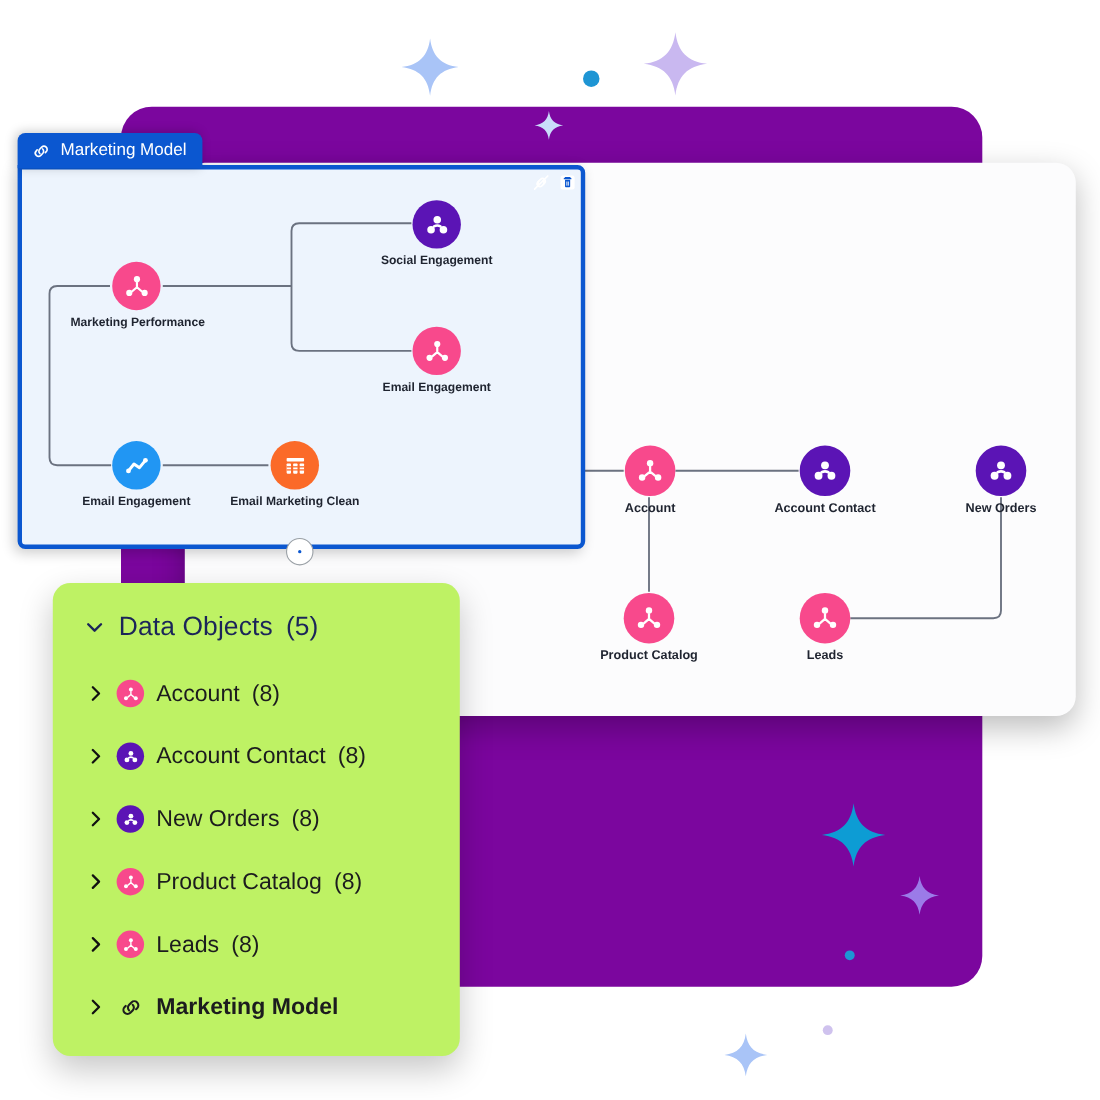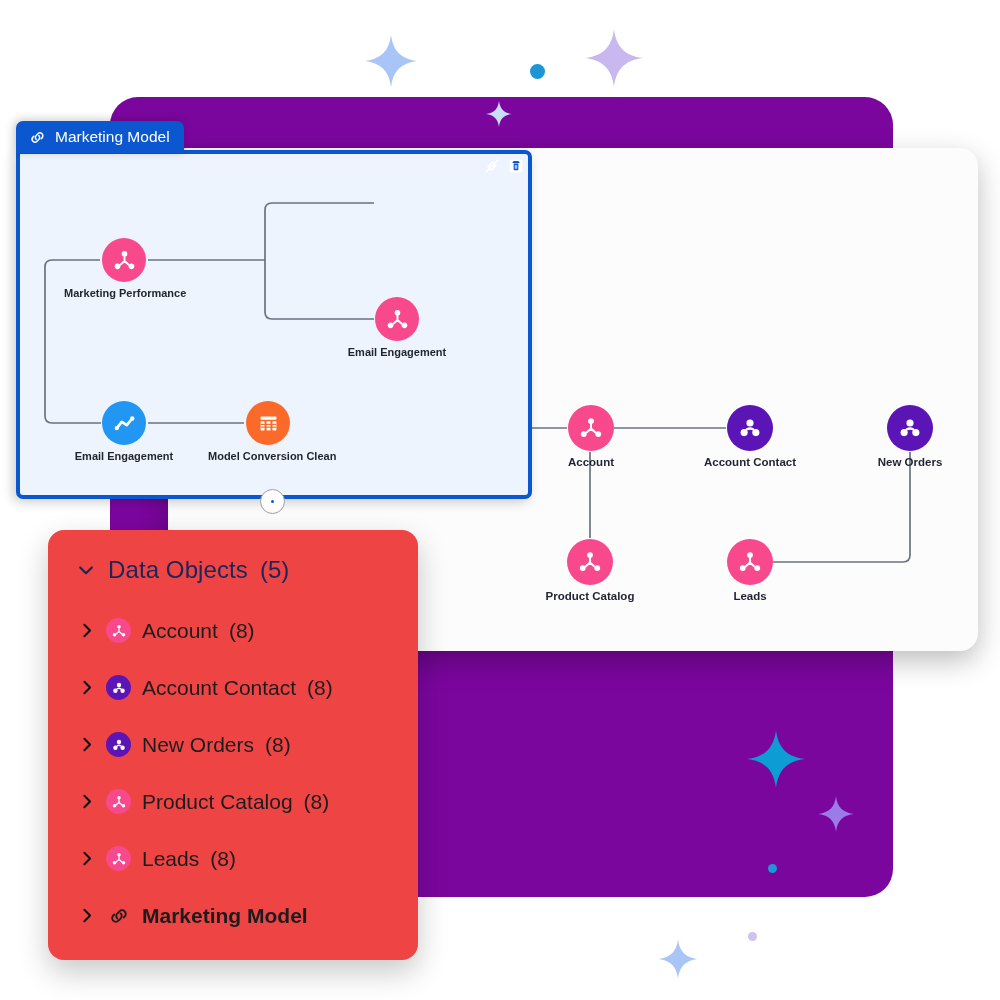--- a/index.html
+++ b/index.html
@@ -102,21 +102,21 @@
     text-align: center;
     white-space: nowrap;
   }
   .node.small .nlabel { font-size: 11px; }
 
   
   #data-objects {
     position: absolute;
     left: 48px; top: 530px;
     width: 370px; height: 430px;
-    background: #ef4444;
+    background: #bef264;
     border-radius: 16px;
     box-shadow: 0 12px 30px rgba(0,0,0,0.22);
     z-index: 12;
     padding: 0;
     box-sizing: border-box;
   }
   #do-header {
     display: flex; align-items: center; gap: 12px;
     padding: 26px 0 0 28px;
     color: #1B2559;
@@ -292,20 +292,31 @@
       <svg width="25" height="25" viewBox="0 0 24 24" fill="#fff">
         <circle cx="12" cy="5.6" r="2.7"></circle>
           <circle cx="5.3" cy="17.6" r="2.7"></circle>
           <circle cx="18.7" cy="17.6" r="2.7"></circle>
         <path d="M11.999 8.6 L11.999 12.6 M12 12.6 L7.9 16.1 M12 12.6 L16.1 16.1" stroke="#fff" stroke-width="1.9" fill="none" stroke-linecap="round"></path>
       </svg>
     </div>
     <div class="nlabel">Marketing Performance</div>
   </div>
 
+  <div class="node small" style="left:337px; top:182px; width:120px;">
+    <div class="bubble sm" style="background:#5B14B5;">
+      <svg width="25" height="25" viewBox="0 0 24 24">
+        <circle cx="12" cy="7.4" r="3.3" fill="#fff"></circle>
+        <circle cx="6.6" cy="16.2" r="3.3" fill="#fff"></circle>
+        <circle cx="17.4" cy="16.2" r="3.3" fill="#fff"></circle>
+        <path d="M9.2 13.2 A6 6 0 0 1 14.8 13.2" stroke="#fff" stroke-width="2.2" fill="none" stroke-linecap="round"></path>
+      </svg>
+    </div>
+    <div class="nlabel">Social Engagement</div>
+  </div>
 
   <div class="node small" style="left:337px; top:297px; width:120px;">
     <div class="bubble sm" style="background:#F8498C;">
       <svg width="25" height="25" viewBox="0 0 24 24" fill="#fff">
         <circle cx="12" cy="5.6" r="2.7"></circle>
           <circle cx="5.3" cy="17.6" r="2.7"></circle>
           <circle cx="18.7" cy="17.6" r="2.7"></circle>
         <path d="M11.999 8.6 L11.999 12.6 M12 12.6 L7.9 16.1 M12 12.6 L16.1 16.1" stroke="#fff" stroke-width="1.9" fill="none" stroke-linecap="round"></path>
       </svg>
     </div>
@@ -327,21 +338,21 @@
     <div class="bubble sm" style="background:#FB6A28;">
       <svg width="25" height="25" viewBox="0 0 24 24">
         <rect x="4.4" y="5.2" width="15.2" height="3.1" rx="0.7" fill="#fff"></rect>
         <rect x="4.4" y="9.9" width="3.8" height="8.9" rx="0.7" fill="#fff"></rect>
         <rect x="10.1" y="9.9" width="3.8" height="8.9" rx="0.7" fill="#fff"></rect>
         <rect x="15.8" y="9.9" width="3.8" height="8.9" rx="0.7" fill="#fff"></rect>
         <rect x="4.4" y="12.3" width="15.2" height="1.1" fill="#FB6A28"></rect>
         <rect x="4.4" y="15.0" width="15.2" height="1.1" fill="#FB6A28"></rect>
       </svg>
     </div>
-    <div class="nlabel">Model Conversion Clean</div>
+    <div class="nlabel">Email Marketing Clean</div>
   </div>
 
   <div id="grip"></div>
 
   <div id="data-objects">
 
     <div id="do-header">
       <svg class="chev" width="20" height="20" viewBox="0 0 24 24" fill="none" stroke="#1B2559" stroke-width="2.6" stroke-linecap="round" stroke-linejoin="round">
         <path d="M5 9 L12 16 L19 9"></path>
       </svg>

